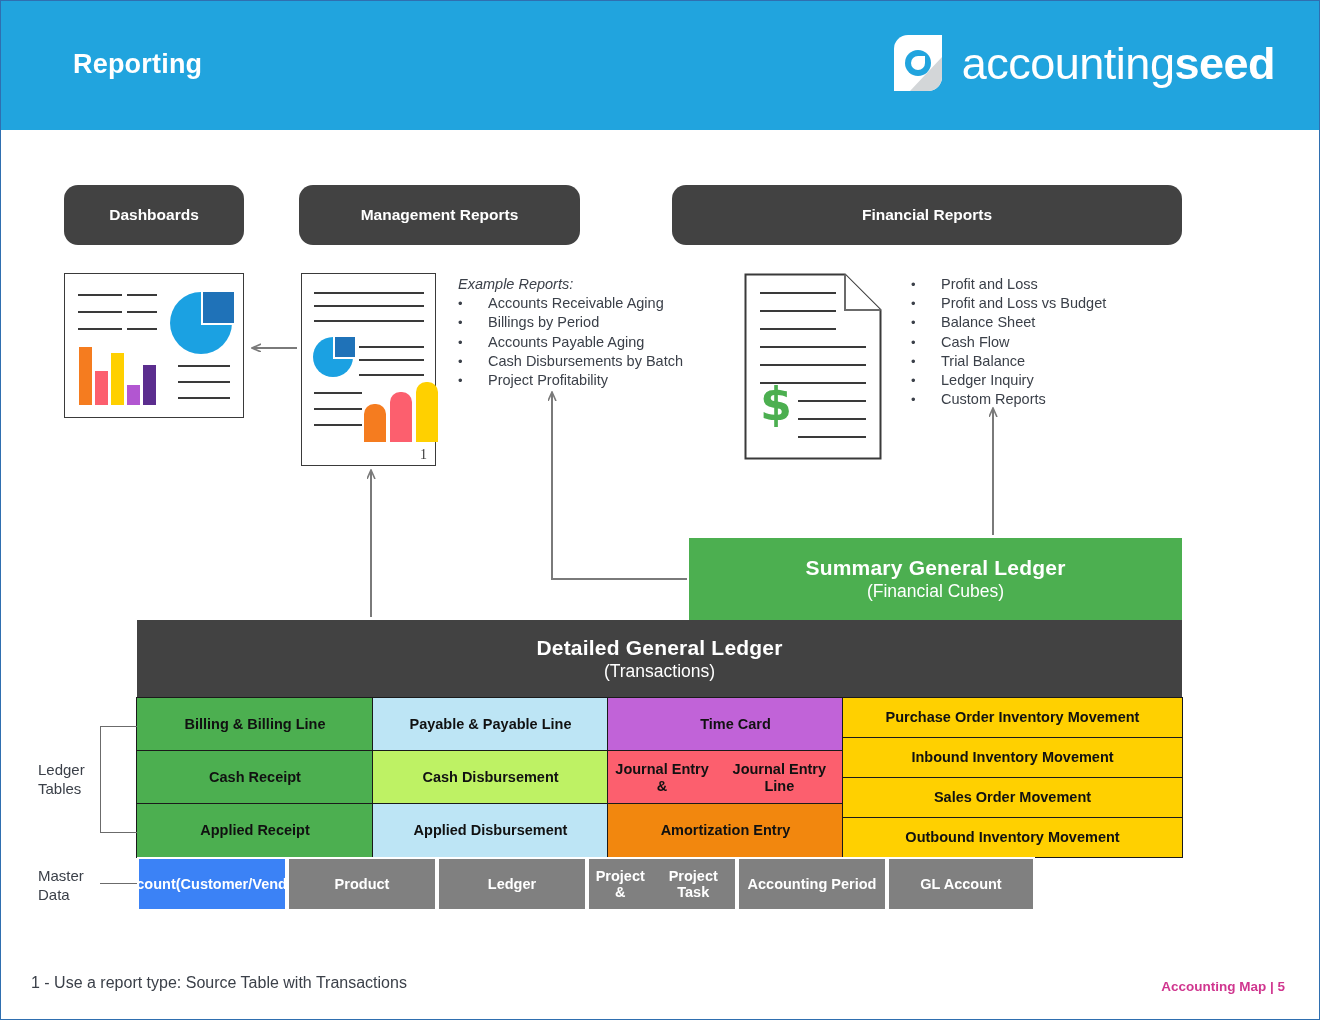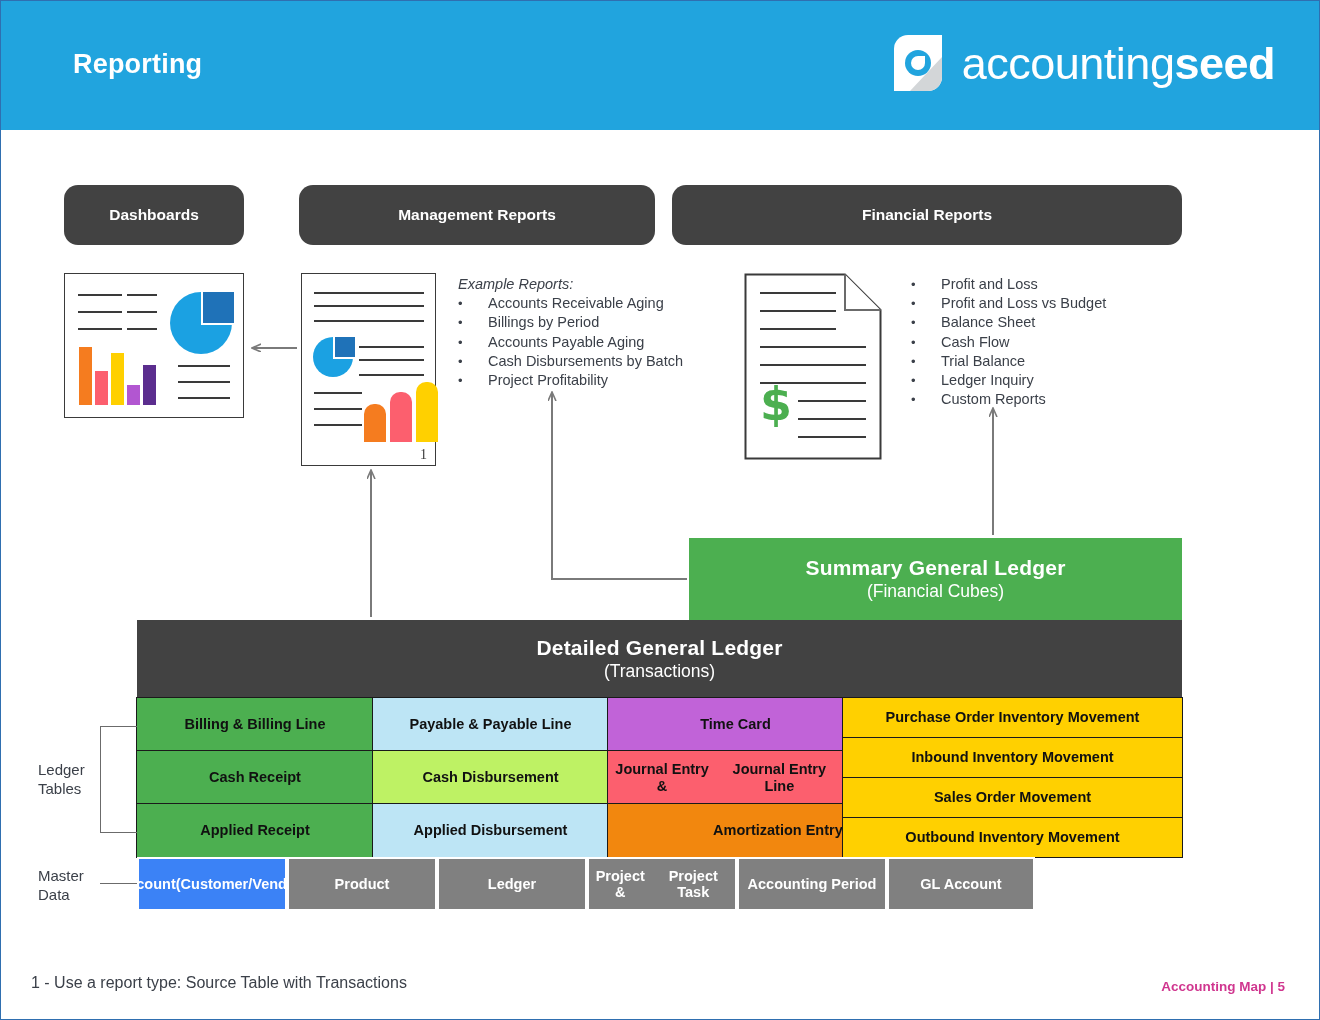--- a/index.html
+++ b/index.html
@@ -67,21 +67,21 @@
     border-radius: 14px;
     color: #ffffff;
     font-size: 15.5px;
     font-weight: bold;
     display: flex;
     align-items: center;
     justify-content: center;
     text-align: center;
   }
   #pill-dashboards      { left: 63px;  top: 184px; width: 180px; height: 60px; }
-  #pill-management      { left: 298px; top: 184px; width: 356px; height: 60px; }
+  #pill-management      { left: 298px; top: 184px; width: 281px; height: 60px; }
   #pill-financial       { left: 671px; top: 184px; width: 510px; height: 60px; }
 
   
   .icon-card {
     position: absolute;
     background: #ffffff;
     border: 1.5px solid #3a3a3a;
     box-sizing: border-box;
   }
   #dash-icon   { left: 63px;  top: 272px; width: 180px; height: 145px; }
@@ -494,21 +494,21 @@
       </div>
       <div class="src-col c2">
         <div class="src-cell" style="background: rgb(193, 99, 216); padding-left: 20px;">
           <span>Time Card</span>
         </div>
         <div class="src-cell" style="background: rgb(252, 95, 110);">
           <span>Journal Entry &amp;</span>
           <br>
           <span>Journal Entry Line</span>
         </div>
-        <div class="src-cell" style="background: rgb(242, 135, 14); justify-content: flex-end;">
+        <div class="src-cell" style="background: rgb(242, 135, 14);">
           <span>Amortization Entry</span>
         </div>
       </div>
       <div class="src-col c3">
         <div class="src-cell" style="background: rgb(255, 208, 0);">
           <span>Purchase Order Inventory Movement</span>
         </div>
         <div class="src-cell" style="background: rgb(255, 208, 0);">
           <span>Inbound Inventory  Movement</span>
         </div>

